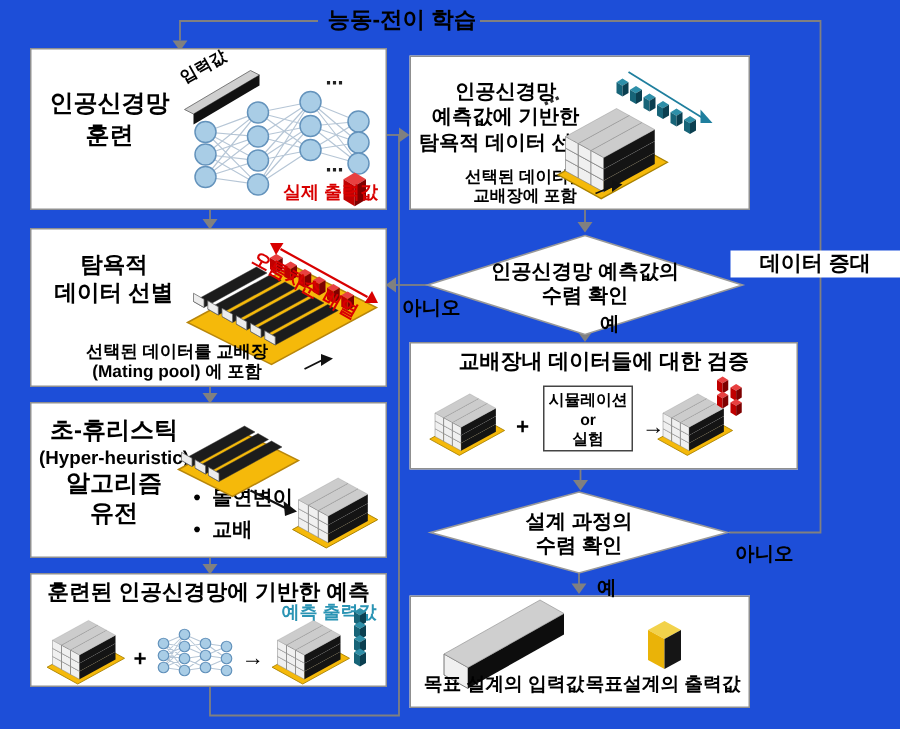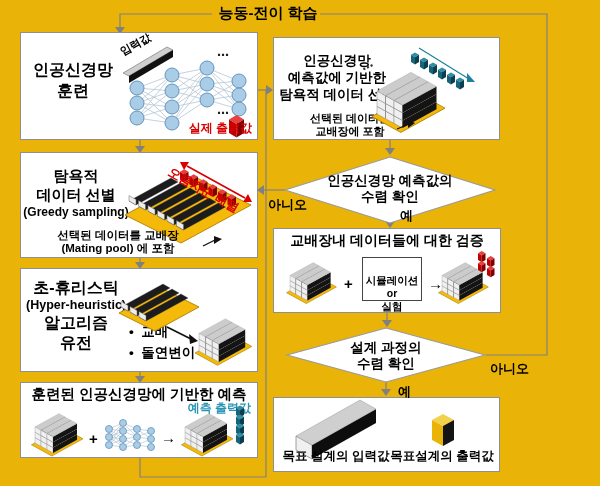--- a/index.html
+++ b/index.html
@@ -1,16 +1,16 @@
 <!DOCTYPE html>
 <html><head>
 <meta charset="utf-8">
 <style>
   html,body{margin:0;padding:0;background:#fff;}
-  .page{position:relative;width:600px;height:486px;background:#eab308;overflow:hidden;
+  .page{position:relative;width:600px;height:486px;background:#1d4ed8;overflow:hidden;
         font-family:"Liberation Sans","DejaVu Sans",sans-serif;font-weight:bold;color:#000;}
   .box{position:absolute;background:#fff;border:1.2px solid #8f8f8f;box-sizing:border-box;}
   .abs{position:absolute;}
   .wires{position:absolute;left:0;top:0;z-index:0;}
   .box{z-index:1;}
   .lbl{position:absolute;z-index:2;white-space:nowrap;}
   .ctr{text-align:center;}
   svg text{font-family:"Liberation Sans","DejaVu Sans",sans-serif;font-weight:bold;}
   .red{color:#d80000;}
   .teal{color:#2a94b4;}
@@ -82,20 +82,21 @@
       <polygon points="382,320 392,320 387,327"></polygon>
       <polygon points="381,389 391,389 386,396"></polygon>
     </g>
     <polygon points="390,157 495,190 390,223 285,190" fill="#fff" stroke="#999" stroke-width="1.1"></polygon>
     <polygon points="386,328 485,355 386,382 287,355" fill="#fff" stroke="#999" stroke-width="1.1"></polygon>
   </svg>
 
   <div class="lbl ctr" style="left:205px;top:4px;width:126px;font-size:15px;">능동-전이 학습</div>
 
   <div class="lbl ctr" style="left:487px;top:167px;width:113px;background:#fff;">
+    <div style="font-size:14px;">데이터 증대</div>
   </div>
 
   <div class="lbl" style="left:268px;top:196px;font-size:13px;">아니오</div>
   <div class="lbl" style="left:400px;top:207px;font-size:13px;">예</div>
   <div class="lbl" style="left:490px;top:360px;font-size:13px;">아니오</div>
   <div class="lbl" style="left:398px;top:383px;font-size:13px;">예</div>
 
   <div class="box" style="left:20px;top:32px;width:238px;height:108px;">
     <div class="abs ctr" style="left:6px;top:26px;width:92px;font-size:16px;line-height:21px;">
       <div>인공신경망</div>
@@ -125,21 +126,20 @@
       <use href="#cubeR" transform="translate(112,100) scale(1.5)"></use>
     </svg>
     <div class="abs" style="left:100px;top:12px;font-size:11px;transform:rotate(-29deg);transform-origin:left center;">입력값</div>
     <div class="abs red" style="right:5px;bottom:2px;font-size:12px;">실제 출력값</div>
   </div>
 
   <div class="box" style="left:20px;top:152px;width:238px;height:106px;">
     <div class="abs ctr" style="left:2px;top:14px;width:106px;">
       <div style="font-size:15px;">탐욕적</div>
       <div style="font-size:15px;">데이터 선별</div>
-      <div style="font-size:12px;">(Greedy sampling)</div>
     </div>
     <svg class="abs" style="left:100px;top:2px;" width="136" height="100">
       <polygon points="4,60 74,22 130,50 60,88" fill="#f5b90a" stroke="#b8860b" stroke-width="1"></polygon>
       <use href="#plate" x="8" y="46"></use>
         <use href="#plate" x="17.5" y="51"></use>
         <use href="#plate" x="27" y="56"></use>
       <use href="#plate" x="36.5" y="61"></use>
         <use href="#plate" x="46" y="66"></use>
         <use href="#plate" x="55.5" y="71"></use>
       <use href="#cubeR" transform="translate(59,24.5) scale(0.85)"></use>
@@ -162,22 +162,22 @@
   </div>
 
   <div class="box" style="left:20px;top:268px;width:238px;height:104px;">
     <div class="abs ctr" style="left:0px;top:9px;width:110px;">
       <div style="font-size:16px;line-height:20px;">초-휴리스틱</div>
       <div style="font-size:12.5px;line-height:15px;">(Hyper-heuristic)</div>
       <div style="font-size:16px;line-height:20px;">알고리즘</div>
       <div style="font-size:16px;line-height:20px;">유전</div>
     </div>
     <div class="abs" style="left:108px;top:52px;font-size:13.5px;line-height:21px;">
+      <div><span>•</span>&nbsp;&nbsp;<span>돌연변이</span></div>
       <div><span>•</span>&nbsp;&nbsp;<span>교배</span></div>
-      <div><span>•</span>&nbsp;&nbsp;<span>돌연변이</span></div>
     </div>
     <svg class="abs" style="left:84px;top:2px;" width="152" height="100">
       <polygon points="14,42 58,18 94,36 50,60" fill="#f5b90a" stroke="#b8860b" stroke-width="1"></polygon>
       <use href="#plate" x="16" y="36"></use>
         <use href="#plate" x="25" y="41"></use>
         <use href="#plate" x="34" y="46"></use>
       <line x1="62" y1="56" x2="86" y2="68" stroke="#111" stroke-width="1.6"></line>
       <polygon points="84,63 85,73 93,70" fill="#111"></polygon>
       <use href="#stack33" transform="translate(94,80) scale(0.66)"></use>
     </svg>
@@ -238,33 +238,33 @@
       <line x1="38" y1="89" x2="50" y2="84" stroke="#111" stroke-width="1.2"></line>
       <polygon points="49,80 49,88 56,83" fill="#111"></polygon>
     </svg>
   </div>
 
   <div class="lbl ctr" style="left:300px;top:173px;width:180px;font-size:13.5px;line-height:16px;">
     <div>인공신경망 예측값의</div>
     <div>수렴 확인</div>
   </div>
 
-  <div class="box" style="left:273px;top:228px;width:228px;height:85px;">
+  <div class="box" style="left:273px;top:228px;width:259px;height:85px;">
     <div class="abs ctr" style="left:0;top:3px;width:100%;font-size:14px;">교배장내 데이터들에 대한 검증</div>
     <svg class="abs" style="left:4px;top:20px;" width="219" height="62">
       <use href="#stack33" transform="translate(12,42) scale(0.58)"></use>
       <text x="66" y="40" font-size="15">+</text>
       <text x="150" y="40" font-size="15">→</text>
       <use href="#stack33" transform="translate(164,42) scale(0.58)"></use>
       <use href="#cubeR" transform="translate(200,11) scale(0.75)"></use>
         <use href="#cubeR" transform="translate(209,16) scale(0.75)"></use>
       <use href="#cubeR" transform="translate(200,21) scale(0.75)"></use>
         <use href="#cubeR" transform="translate(209,26) scale(0.75)"></use>
     </svg>
-    <div class="abs ctr" style="left:88px;top:28px;width:60px;height:44px;border:1.5px solid #444;font-size:10.5px;line-height:13px;padding-top:16px;box-sizing:border-box;background:#fff;">
+    <div class="abs ctr" style="left:88px;top:28px;width:60px;height:44px;border:1.5px solid #444;font-size:10.5px;line-height:13px;padding-top:3px;box-sizing:border-box;background:#fff;">
       <div>시뮬레이션</div>
       <div>or</div>
       <div>실험</div>
     </div>
   </div>
 
   <div class="lbl ctr" style="left:296px;top:340px;width:180px;font-size:13.5px;line-height:16px;">
     <div>설계 과정의</div>
     <div>수렴 확인</div>
   </div>

